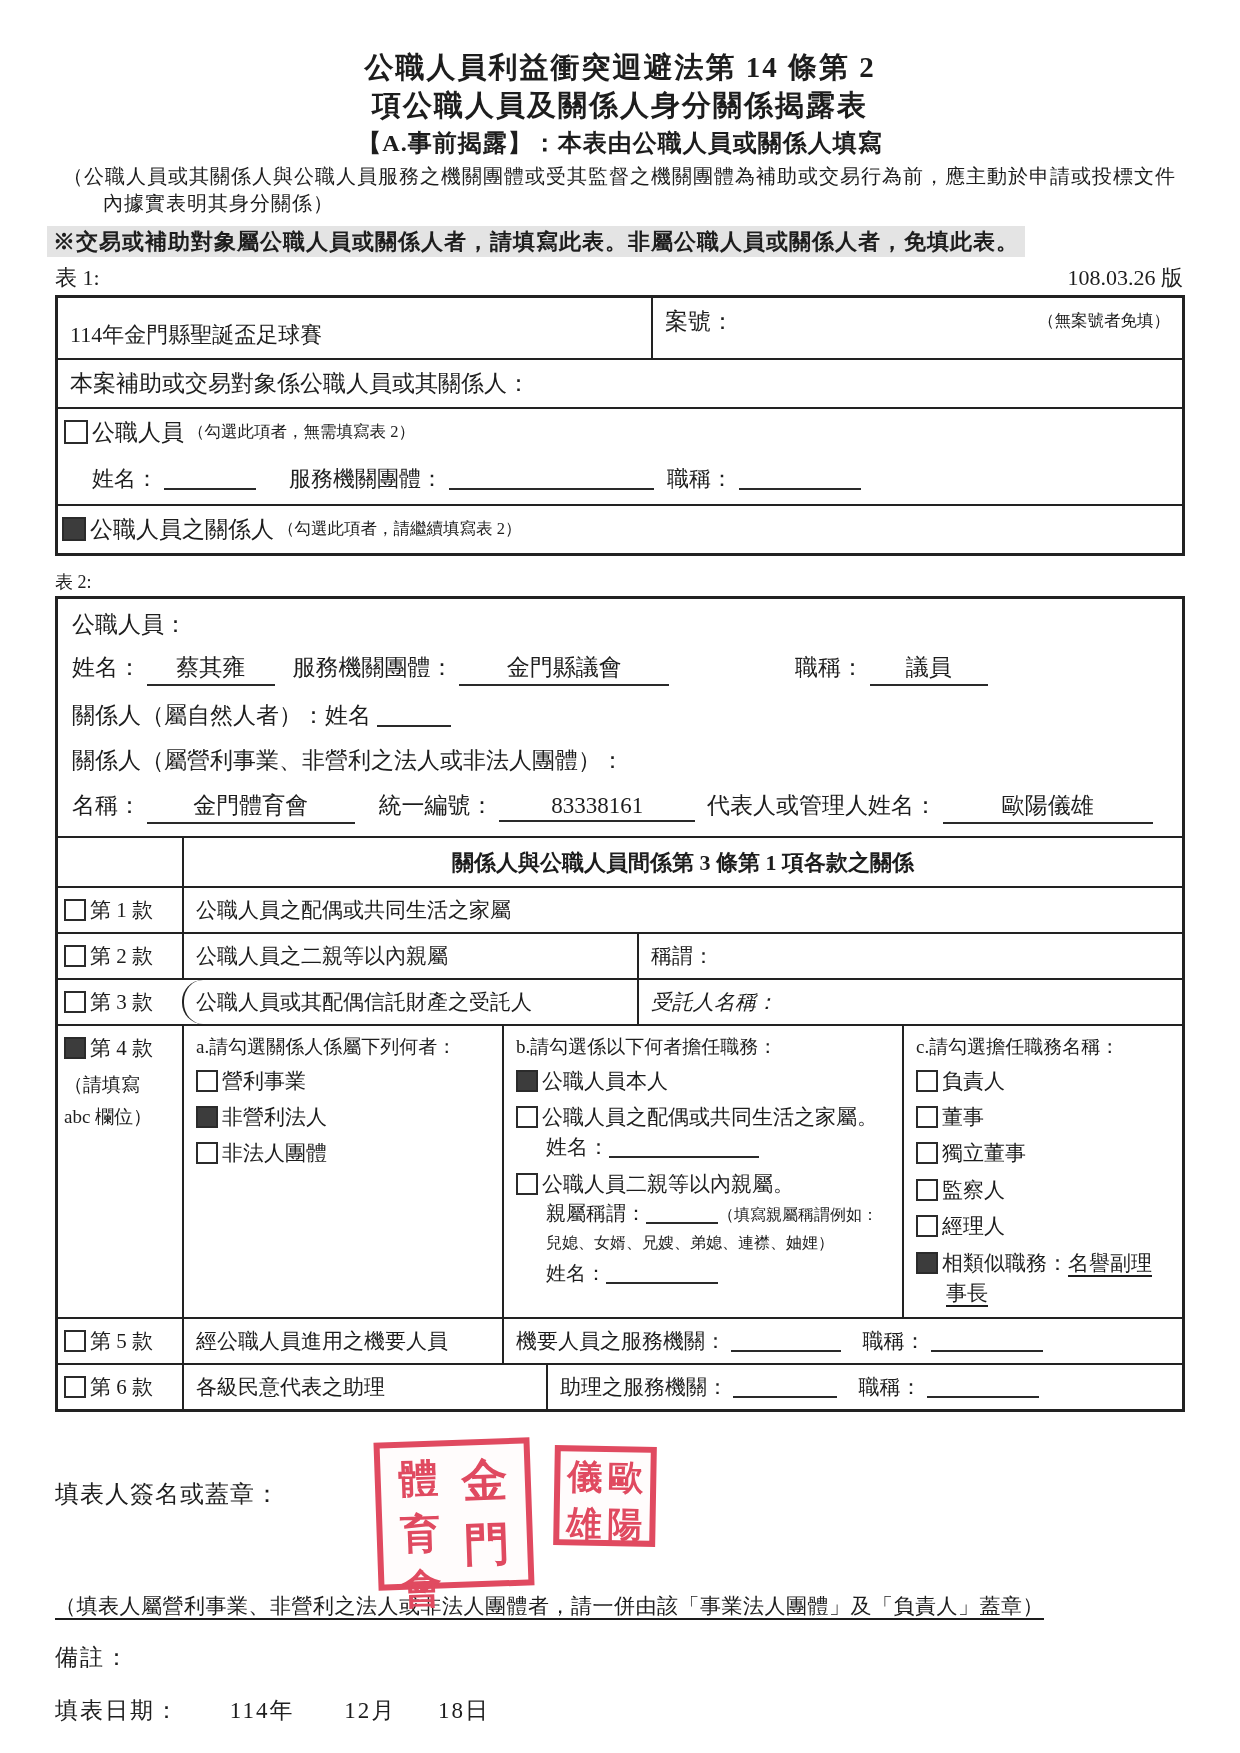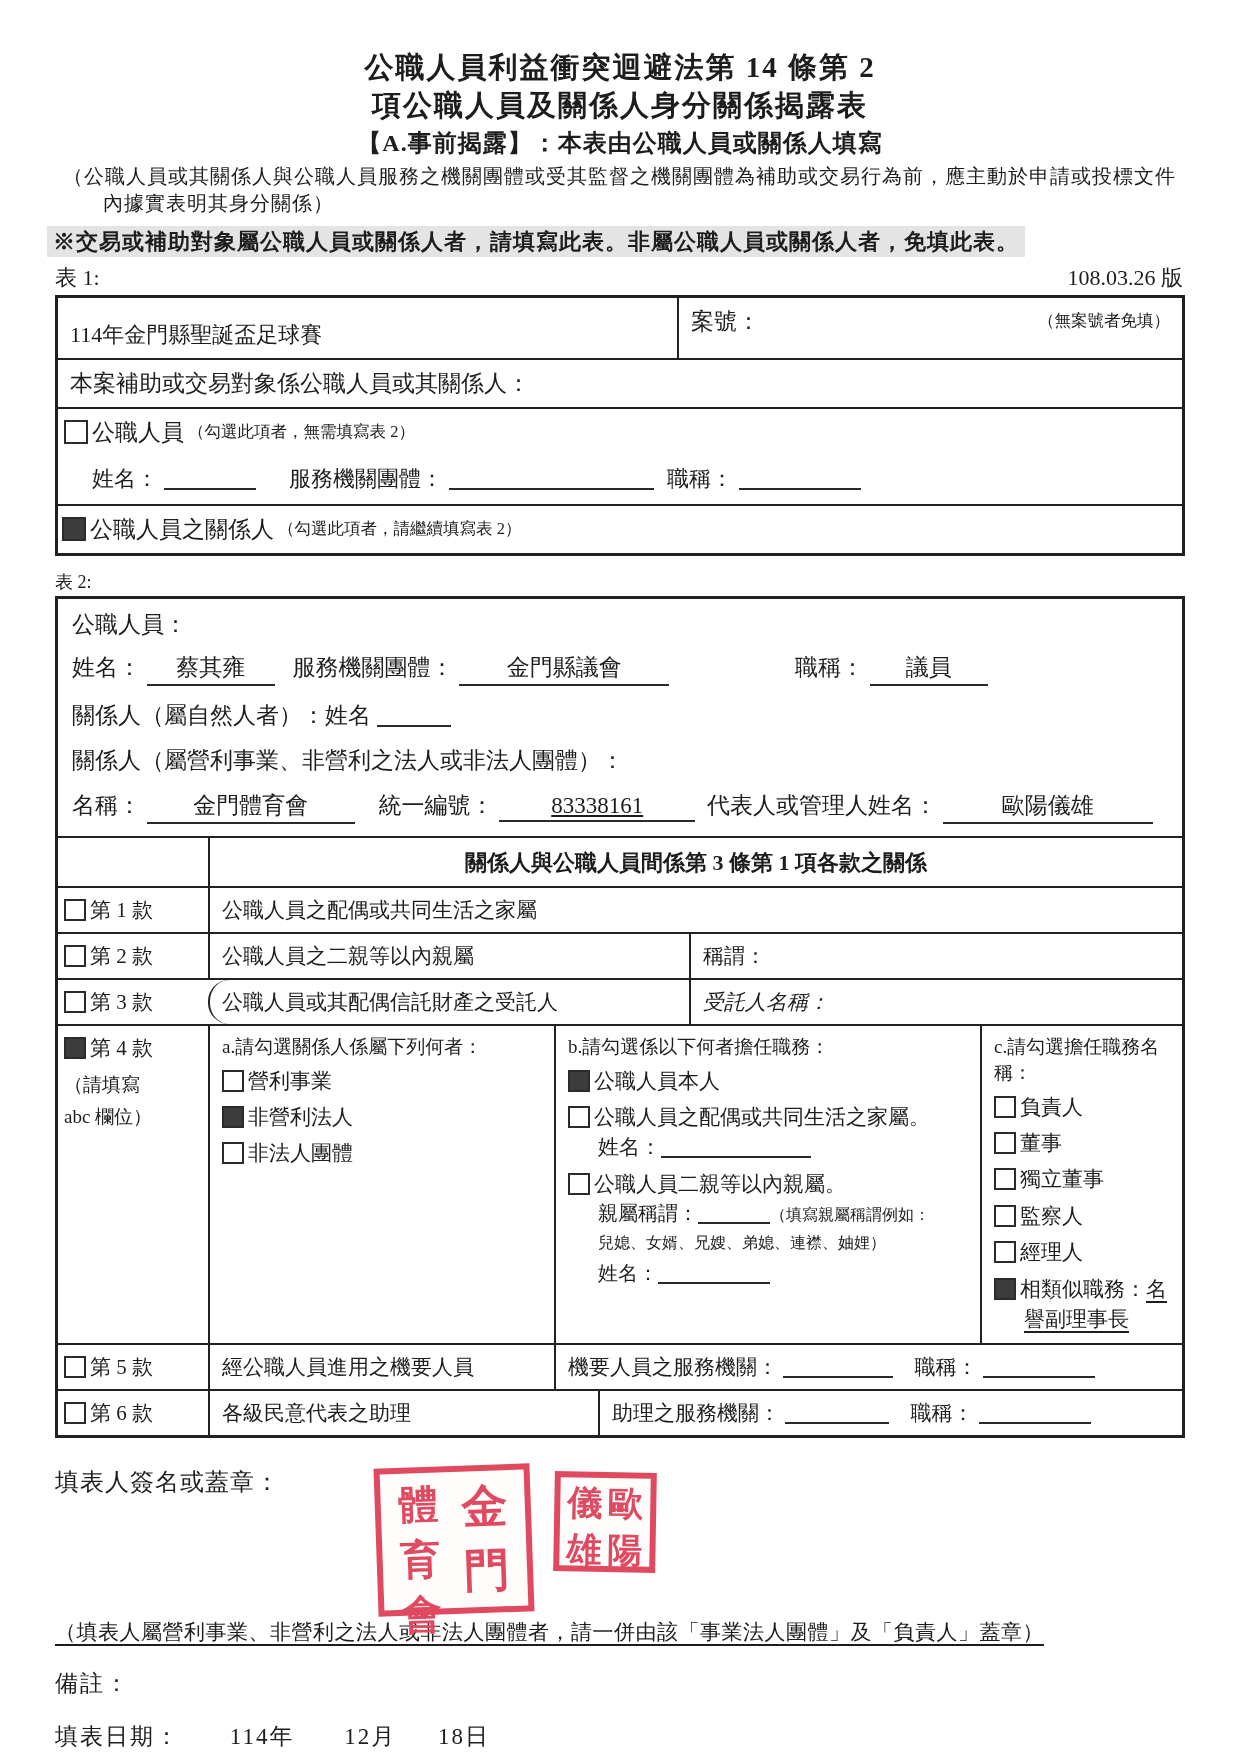--- a/index.html
+++ b/index.html
@@ -14,21 +14,21 @@
   .notice { margin:6px 0 6px -8px; }
   .notice span { background:#e4e4e4; font-size:22px; font-weight:700; padding:3px 6px; letter-spacing:1px; }
 
   .t-head { display:flex; justify-content:space-between; align-items:flex-end; font-size:22px; margin:2px 2px 2px 0; }
   .t-label { font-size:18px; margin:14px 0 2px 0; }
 
   .btable { border:3px solid #222; width:1130px; }
   .row { border-top:2px solid #222; display:flex; }
   .row:first-child { border-top:none; }
   .cell { padding:8px 12px; }
-  .vline { border-left:2px solid #222;margin-left:26px; }
+  .vline { border-left:2px solid #222; }
 
   .fs23 { font-size:23px; }
   .fs22 { font-size:22px; }
   .fs21 { font-size:21px; }
   .fs19 { font-size:19px; }
   .hint { font-size:16.5px; }
   .center { text-align:center; }
   .bold { font-weight:700; }
 
   .box { width:24px; height:24px; border:2.5px solid #2b2b2b; display:inline-block; vertical-align:-4px; background:#fff; flex:none; }
@@ -48,21 +48,21 @@
   .colB { width:400px; flex:none; }
   .colC { flex:1; }
   .opt { padding-left:30px; text-indent:-30px; margin-top:6px; font-size:21px; line-height:1.45; }
   .opt .box { margin-right:4px; }
   .subline { padding-left:30px; font-size:20px; line-height:1.4; }
   .smallnote { font-size:16px; }
   .ctitle { font-size:19px; }
   .uval { text-decoration:underline; text-underline-offset:5px; }
 
   .sign-row { display:flex; align-items:flex-start; margin-top:28px; height:150px; position:relative; }
-  .sign-label { font-size:24px; letter-spacing:1px; }
+  .sign-label { font-size:24px; margin-top:38px; letter-spacing:1px; }
   .stamp { border:6px solid #e04a60; color:#e04a60; display:flex; flex-direction:row; justify-content:space-around; align-items:stretch; background:rgba(255,235,238,0.15); }
   .stamp .vcol { display:flex; flex-direction:column; justify-content:space-around; align-items:center; font-weight:700; }
   .stamp-org { width:156px; height:148px; margin-left:96px; transform:rotate(-2deg); padding:4px 6px; }
   .stamp-org .left { font-size:40px; }
   .stamp-org .right { font-size:46px; }
   .stamp-person { width:102px; height:100px; margin-left:22px; margin-top:6px; transform:rotate(1deg); padding:2px 4px; }
   .stamp-person .vcol { font-size:35px; }
 
   .foot-note { font-size:21px; text-decoration:underline; text-underline-offset:5px; margin-top:2px; letter-spacing:0.5px; }
   .foot-line { font-size:23px; margin-top:22px; letter-spacing:2px; }
@@ -146,21 +146,21 @@
       </div>
       <div class="fs23" style="margin-top:14px;">
         <span>關係人（屬自然人者）：姓名</span>
         <span class="blank" style="width:74px;"></span>
       </div>
       <div class="fs23" style="margin-top:14px;">關係人（屬營利事業、非營利之法人或非法人團體）：</div>
       <div class="fs23" style="margin-top:14px;">
         <span>名稱：</span>
         <span class="fillval" style="min-width:208px;">金門體育會</span>
         <span style="margin-left:18px;">統一編號：</span>
-        <span class="fillval" style="min-width:196px;text-decoration:underline;">83338161</span>
+        <span class="fillval" style="min-width:196px;">83338161</span>
         <span style="margin-left:6px;">代表人或管理人姓名：</span>
         <span class="fillval" style="min-width:210px;">歐陽儀雄</span>
       </div>
     </div>
 
     <div class="inner">
       <div class="row" style="border-top:none;">
         <div class="icell-label"></div>
         <div class="icontent vline cell center fs22 bold" style="padding-top:10px;">關係人與公職人員間係第 3 條第 1 項各款之關係</div>
       </div>

